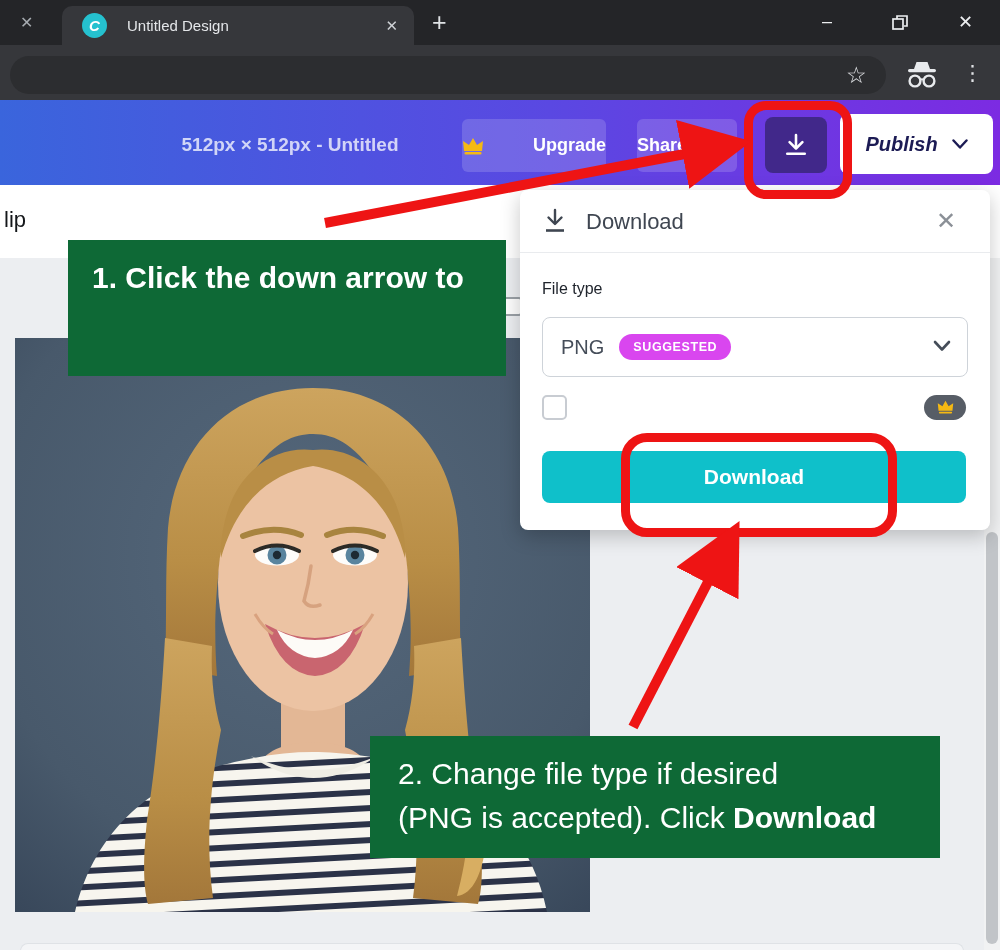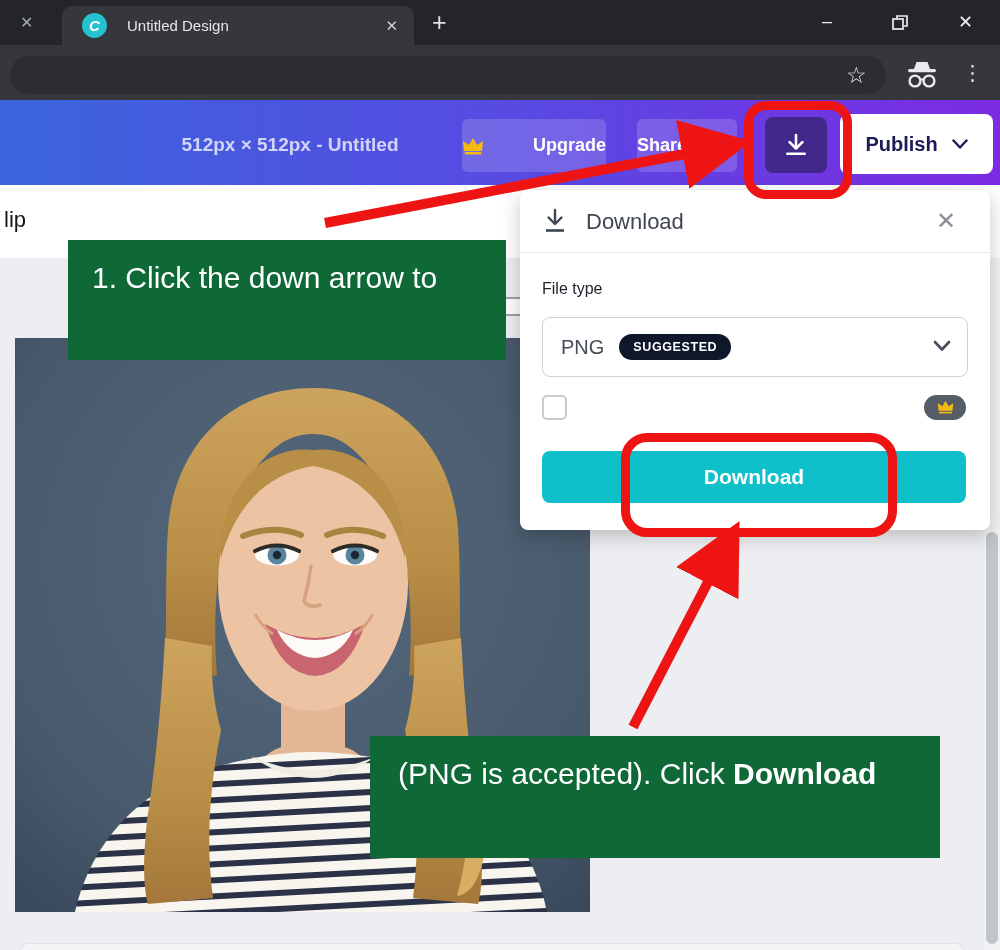--- a/index.html
+++ b/index.html
@@ -30,21 +30,21 @@
   .docinfo{left:140px;top:134px;width:300px;text-align:center;
            color:rgba(255,255,255,.75);font-size:19px;font-weight:bold;}
   .hbtn{border-radius:6px;background:rgba(255,255,255,.16);display:flex;
         align-items:center;justify-content:space-between;color:#fff;font-size:18px;font-weight:bold;}
   .upgrade{left:462px;top:119px;width:144px;height:53px;gap:9px;}
   .share{left:637px;top:119px;width:100px;height:53px;}
   .dlbtn{left:765px;top:117px;width:62px;height:56px;border-radius:8px;background:#41288a;
          display:flex;align-items:center;justify-content:center;}
   .publish{left:840px;top:114px;width:153px;height:60px;background:#fff;border-radius:8px;
            display:flex;align-items:center;justify-content:center;gap:14px;
-           color:#1c1b54;font-size:20px;font-weight:bold;}
+           color:#1c1b54;font-size:20px;font-weight:bold;font-style:italic;}
 
   
   .etoolbar{left:0;top:185px;width:1000px;height:73px;background:#fff;
             border-bottom:1px solid #e4e6e9;}
   .fliptxt{left:4px;top:207px;color:#14171a;font-size:22px;}
   .canvas{left:0;top:258px;width:1000px;height:692px;background:#eceef1;}
   .scrolltrack{left:984px;top:258px;width:16px;height:692px;background:#f1f2f3;}
   .scrollthumb{left:986px;top:532px;width:12px;height:412px;background:#c1c4c8;border-radius:6px;}
   .bottomstrip{left:20px;top:943px;width:942px;height:7px;background:#f4f5f7;
                border:1px solid #dfe2e6;border-bottom:none;border-radius:14px 14px 0 0;}
@@ -56,35 +56,35 @@
   .panel{left:520px;top:190px;width:470px;height:340px;background:#fff;border-radius:8px;
          box-shadow:0 6px 20px rgba(0,0,0,.22);z-index:20;}
   .ptitle{left:586px;top:209px;color:#3f4651;font-size:22px;z-index:21;}
   .picon{left:543px;top:208px;z-index:21;}
   .pclose{left:936px;top:207px;color:#8b9097;font-size:24px;z-index:21;}
   .pdivider{left:520px;top:252px;width:470px;height:1px;background:#e9ebee;z-index:21;}
   .ftlabel{left:542px;top:280px;color:#20252d;font-size:16px;font-weight:normal;z-index:21;}
   .select{left:542px;top:317px;width:424px;height:58px;border:1.5px solid #ced3d9;
           border-radius:8px;display:flex;align-items:center;z-index:21;background:#fff;}
   .pngval{color:#454d59;font-size:20px;margin-left:18px;}
-  .pill{margin-left:15px;background:#0f172a;color:#fff;font-size:12.5px;font-weight:bold;
+  .pill{margin-left:15px;background:#d946ef;color:#fff;font-size:12.5px;font-weight:bold;
         letter-spacing:.6px;padding:6px 14px;border-radius:999px;}
   .selchev{margin-left:auto;margin-right:16px;}
   .trow{left:542px;top:393px;width:424px;height:28px;display:flex;align-items:center;z-index:21;}
   .tcheck{width:21px;height:21px;border:2px solid #c8ccd2;border-radius:5px;background:#fff;}
   .tlabel{color:#bcc1c9;font-size:20px;margin-left:14px;}
   .crownpill{margin-left:auto;width:42px;height:25px;border-radius:13px;background:#575d66;
              display:flex;align-items:center;justify-content:center;}
   .dlaction{left:542px;top:451px;width:424px;height:52px;border-radius:8px;background:#0fc0ca;
             display:flex;align-items:center;justify-content:center;color:#fff;
             font-size:21px;font-weight:bold;z-index:21;}
 
   
   .greenbox{background:#0e6936;color:#fff;font-size:30px;line-height:44px;z-index:30;}
-  .gb1{left:68px;top:240px;width:438px;height:120px;padding:16px 0 0 24px;box-sizing:border-box;}
+  .gb1{left:68px;top:240px;width:438px;height:136px;padding:16px 0 0 24px;box-sizing:border-box;font-weight:bold;}
   .gb2{left:370px;top:736px;width:570px;height:122px;padding:16px 0 0 28px;box-sizing:border-box;}
   .redring{border:9px solid #ee1414;z-index:40;}
   .ring1{left:744px;top:101px;width:90px;height:80px;border-radius:22px;}
   .ring2{left:621px;top:433px;width:258px;height:86px;border-radius:26px;}
   .arrowlayer{left:0;top:0;width:1000px;height:950px;z-index:45;pointer-events:none;}
 </style>
 </head>
 <body>
 
 <div class="abs tabbar"></div>
@@ -243,20 +243,21 @@
   </span>
 </div>
 <div class="abs dlaction">
   <span>Download</span>
 </div>
 
 <div class="abs greenbox gb1">
   <div>1. Click the down arrow to</div>
 </div>
 <div class="abs greenbox gb2">
+  <div>2. Change file type if desired</div>
   <div><span>(PNG is accepted). Click </span><b>Download</b></div>
 </div>
 
 <div class="abs redring ring1"></div>
 <div class="abs redring ring2"></div>
 <svg class="abs arrowlayer">
   <defs>
     <marker id="ah" markerWidth="7" markerHeight="7" refX="3.4" refY="3.5" orient="auto">
       <path d="M0 0 L7 3.5 L0 7 Z" fill="#ee1414"></path>
     </marker>

